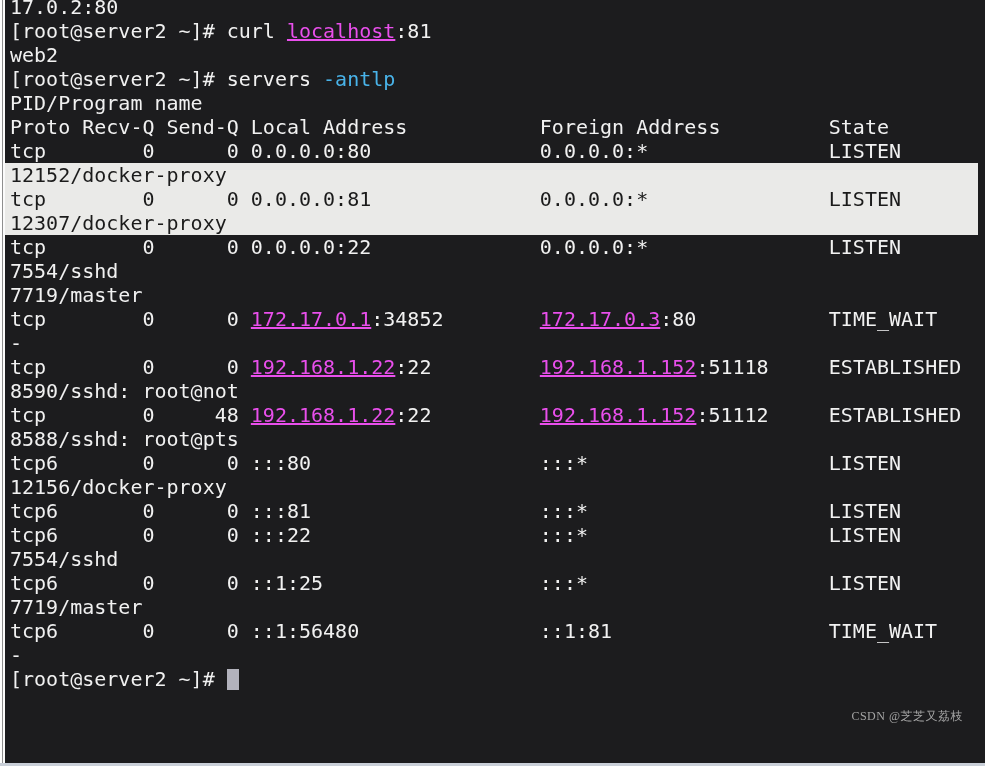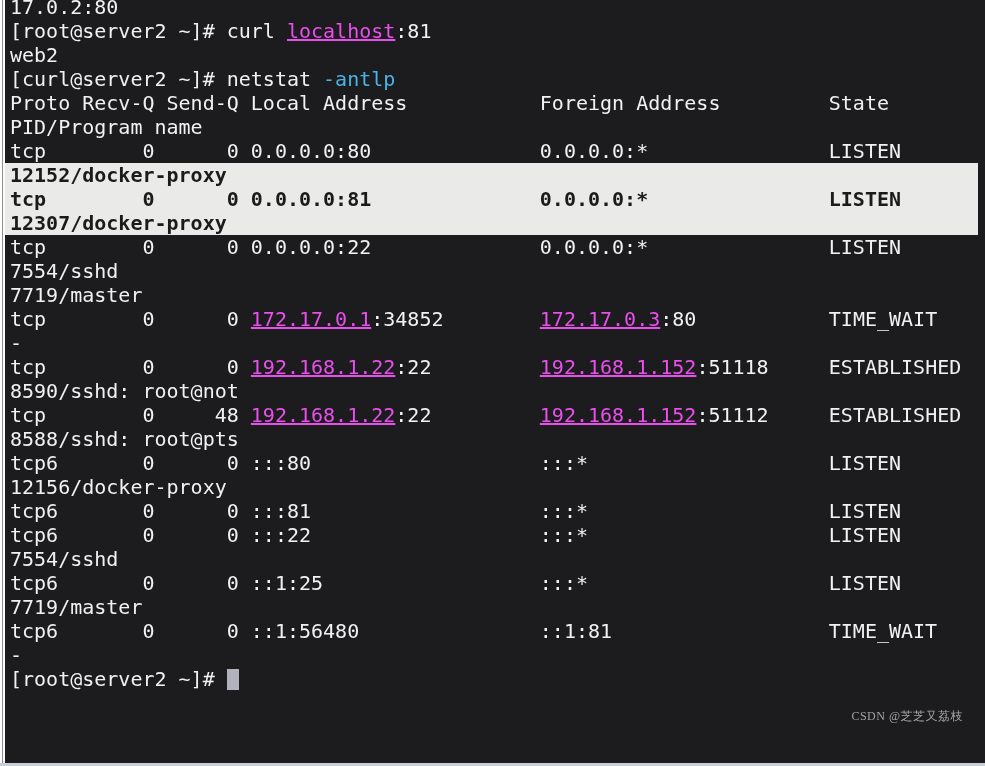--- a/index.html
+++ b/index.html
@@ -24,21 +24,21 @@
   }
   #bottom-border{
     position:absolute;left:0;right:0;bottom:0;height:3px;z-index:7;
     background:#c9cfd8;
   }
   #terminal{
     position:absolute;left:5px;top:-5px;right:7px;z-index:1;
     font-size:20px;line-height:24px;color:var(--fg);
   }
   .line{white-space:pre;height:24px;padding-left:5px;}
-  .line.hl{background:var(--sel-bg);font-weight:bold;}
+  .line.hl{background:var(--sel-bg);}
   .line.hl span{color:var(--sel-fg) !important;}
   .c-magenta{color:var(--magenta);text-decoration:underline;}
   .c-cyan{color:var(--cyan);}
   .cursor{
     display:inline-block;width:12px;height:21px;
     background:var(--cursor);vertical-align:middle;transform:translateY(-1px);
   }
   #watermark{
     position:absolute;right:22px;top:708px;z-index:5;
     font-family:Liberation Serif, serif;
@@ -48,23 +48,23 @@
 </head>
 <body>
 
 <div id="left-border"></div>
 <div id="bottom-border"></div>
 
 <div id="terminal">
     <div class="line"><span>17.0.2:80</span></div>
     <div class="line"><span>[root@server2 ~]# curl </span><span class="c-magenta">localhost</span><span>:81</span></div>
     <div class="line"><span>web2</span></div>
-    <div class="line"><span>[curl@server2 ~]# netstat </span><span class="c-cyan">-antlp</span></div>
+    <div class="line"><span>[root@server2 ~]# servers </span><span class="c-cyan">-antlp</span></div>
+    <div class="line"><span>PID/Program name</span></div>
     <div class="line"><span>Proto Recv-Q Send-Q Local Address           Foreign Address         State</span></div>
-    <div class="line"><span>PID/Program name</span></div>
     <div class="line"><span>tcp        0      0 0.0.0.0:80              0.0.0.0:*               LISTEN</span></div>
     <div class="line hl"><span>12152/docker-proxy</span></div>
     <div class="line hl"><span>tcp        0      0 0.0.0.0:81              0.0.0.0:*               LISTEN</span></div>
     <div class="line hl"><span>12307/docker-proxy</span></div>
     <div class="line"><span>tcp        0      0 0.0.0.0:22              0.0.0.0:*               LISTEN</span></div>
     <div class="line"><span>7554/sshd</span></div>
     <div class="line"><span>7719/master</span></div>
     <div class="line"><span>tcp        0      0 </span><span class="c-magenta">172.17.0.1</span><span>:34852        </span><span class="c-magenta">172.17.0.3</span><span>:80           TIME_WAIT</span></div>
     <div class="line"><span>-</span></div>
     <div class="line"><span>tcp        0      0 </span><span class="c-magenta">192.168.1.22</span><span>:22         </span><span class="c-magenta">192.168.1.152</span><span>:51118     ESTABLISHED</span></div>

